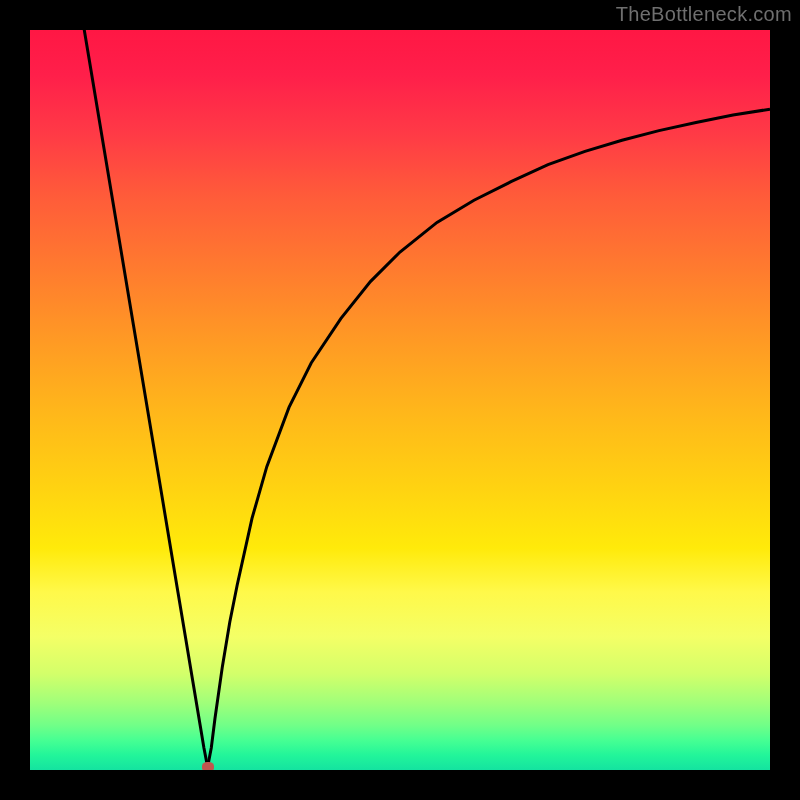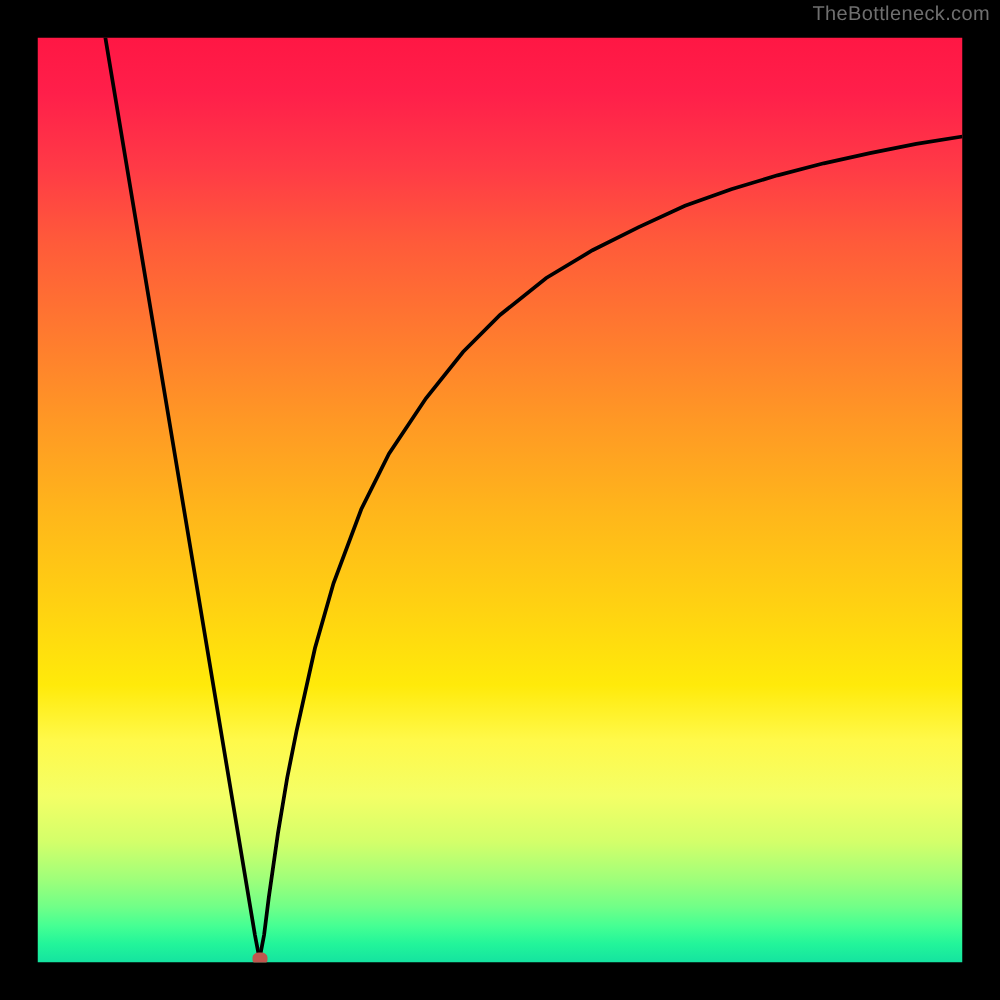--- a/index.html
+++ b/index.html
@@ -57,21 +57,21 @@
     height: 10px;
     background: #c0564e;
     border-radius: 5px / 4px;
     transform: translate(-50%, -50%);
   }
   .watermark {
     position: absolute;
     top: 3px;
     right: 8px;
     color: #6f6f6f;
-    font-size: 16px;
+    font-size: 20px;
     font-weight: 500;
     letter-spacing: 0.3px;
   }
 </style>
 </head>
 <body>
 
 <div class="frame">
   <div class="plot-area">
     <div class="gradient-bg"></div>

